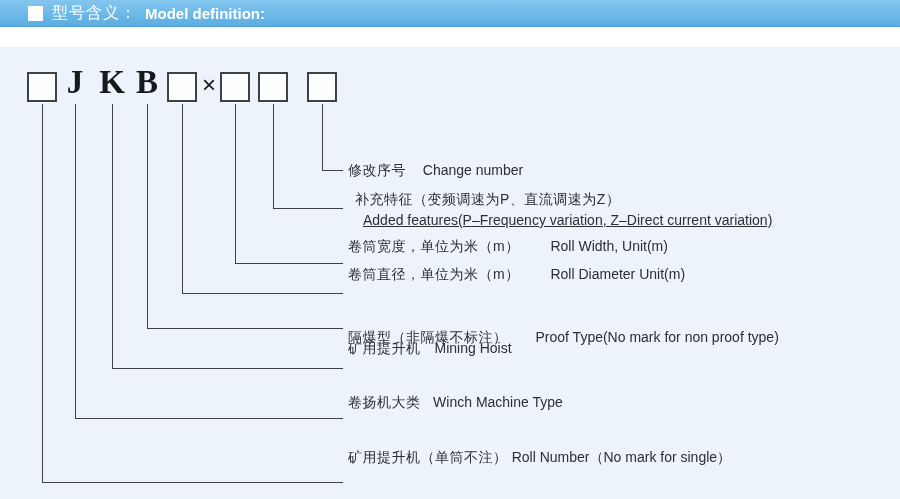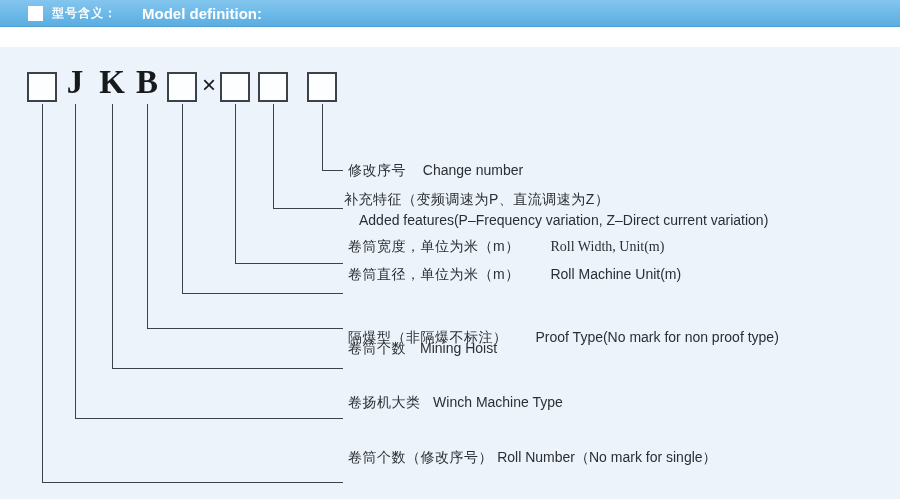--- a/index.html
+++ b/index.html
@@ -18,24 +18,24 @@
     position:absolute; left:0; top:0; width:900px; height:26px;
     background:linear-gradient(to bottom, var(--header_top) 0%, var(--header_bottom) 100%);
     border-bottom:1px solid var(--header_edge);
     display:flex; align-items:center;
   }
   .bullet{
     display:inline-block; width:15px; height:15px; background:#ffffff;
     margin-left:28px; margin-right:9px;
   }
   .h-cn{
-    color:#ffffff; font-weight:bold; font-size:12px; letter-spacing:1px;
+    color:#ffffff; font-weight:normal; font-size:16px; letter-spacing:1px;
   }
   .h-en{
-    color:#ffffff; font-weight:bold; font-size:15px; margin-left:25px;
+    color:#ffffff; font-weight:bold; font-size:15px; margin-left:8px;
   }
   
   .panel{
     position:absolute; left:0; top:47px; width:900px; height:452px;
     background:var(--panel_bg);
   }
   
   .sym{position:absolute; box-sizing:content-box;}
   .sym.box{
     top:72px; width:26px; height:26px;
@@ -57,21 +57,21 @@
     position:absolute;
     border-left:1px solid var(--line);
     border-bottom:1px solid var(--line);
   }
   
   .def-label{
     position:absolute; white-space:nowrap;
     font-size:14px; line-height:21px; color:var(--text);
   }
   .def-label .cn{letter-spacing:0.5px;}
-  .def-label.two-line .en{display:block; margin-left:15px;}
+  .def-label.two-line .en{display:block; margin-left:8px;text-decoration:underline;}
 </style>
 </head>
 <body>
 
 <div id="stage">
 
   <div class="header">
     <span class="bullet"></span>
     <span class="h-cn">型号含义：</span>
     <span class="h-en">Model definition:</span>
@@ -85,28 +85,28 @@
       <div class="sym letter" style="left: 92px;">K</div>
       <div class="sym letter" style="left: 127px;">B</div>
       <div class="sym box" style="left: 167px;"></div>
       <div class="sym times" style="left: 189px;">×</div>
       <div class="sym box" style="left: 220px;"></div>
       <div class="sym box" style="left: 258px;"></div>
       <div class="sym box" style="left: 307px;"></div>
       <div class="connector" style="left: 322px; top: 104px; width: 20px; height: 66px;"></div>
       <div class="def-label" style="left: 348px; top: 160px;"><span class="cn">修改序号</span><span class="en" style="margin-left: 1.2em;">Change number</span></div>
       <div class="connector" style="left: 273px; top: 104px; width: 69px; height: 104px;"></div>
-      <div class="def-label two-line" style="left: 344px; top: 189px;"><span class="cn">补充特征（变频调速为P、直流调速为Z）</span><span class="en">Added features(P–Frequency variation, Z–Direct current variation)</span></div>
+      <div class="def-label two-line" style="left: 355px; top: 189px;"><span class="cn">补充特征（变频调速为P、直流调速为Z）</span><span class="en">Added features(P–Frequency variation, Z–Direct current variation)</span></div>
       <div class="connector" style="left: 235px; top: 104px; width: 107px; height: 159px;"></div>
-      <div class="def-label" style="left: 348px; top: 236px;"><span class="cn">卷筒宽度，单位为米（m）</span><span class="en" style="margin-left: 2.2em; font-family: Liberation Serif, serif;">Roll Width, Unit(m)</span></div>
+      <div class="def-label" style="left: 348px; top: 236px;"><span class="cn">卷筒宽度，单位为米（m）</span><span class="en" style="margin-left: 2.2em;">Roll Width, Unit(m)</span></div>
       <div class="connector" style="left: 182px; top: 104px; width: 160px; height: 189px;"></div>
-      <div class="def-label" style="left: 348px; top: 264px;"><span class="cn">卷筒直径，单位为米（m）</span><span class="en" style="margin-left: 2.2em;">Roll Machine Unit(m)</span></div>
+      <div class="def-label" style="left: 348px; top: 264px;"><span class="cn">卷筒直径，单位为米（m）</span><span class="en" style="margin-left: 2.2em;">Roll Diameter Unit(m)</span></div>
       <div class="connector" style="left: 147px; top: 104px; width: 195px; height: 224px;"></div>
       <div class="def-label" style="left: 348px; top: 299px; margin-top: 28px;"><span class="cn">隔爆型（非隔爆不标注）</span><span class="en" style="margin-left: 2em;">Proof Type(No mark for non proof type)</span></div>
       <div class="connector" style="left: 112px; top: 104px; width: 230px; height: 264px;"></div>
-      <div class="def-label" style="left: 348px; top: 338px;"><span class="cn">卷筒个数</span><span class="en" style="margin-left: 1em; text-align: right;">Mining Hoist</span></div>
+      <div class="def-label" style="left: 348px; top: 338px;"><span class="cn">矿用提升机</span><span class="en" style="margin-left: 1em; text-align: right;">Mining Hoist</span></div>
       <div class="connector" style="left: 75px; top: 104px; width: 267px; height: 314px;"></div>
       <div class="def-label" style="left: 348px; top: 392px;"><span class="cn">卷扬机大类</span><span class="en" style="margin-left: 0.9em;">Winch Machine Type</span></div>
       <div class="connector" style="left: 42px; top: 104px; width: 300px; height: 378px;"></div>
-      <div class="def-label" style="left: 348px; top: 447px;"><span class="cn">卷筒个数（修改序号）</span><span class="en" style="margin-left: 0.3em;">Roll Number（No mark for single）</span></div>
+      <div class="def-label" style="left: 348px; top: 447px;"><span class="cn">矿用提升机（单筒不注）</span><span class="en" style="margin-left: 0.3em;">Roll Number（No mark for single）</span></div>
     </div>
 
 </div>
 
 </body></html>

